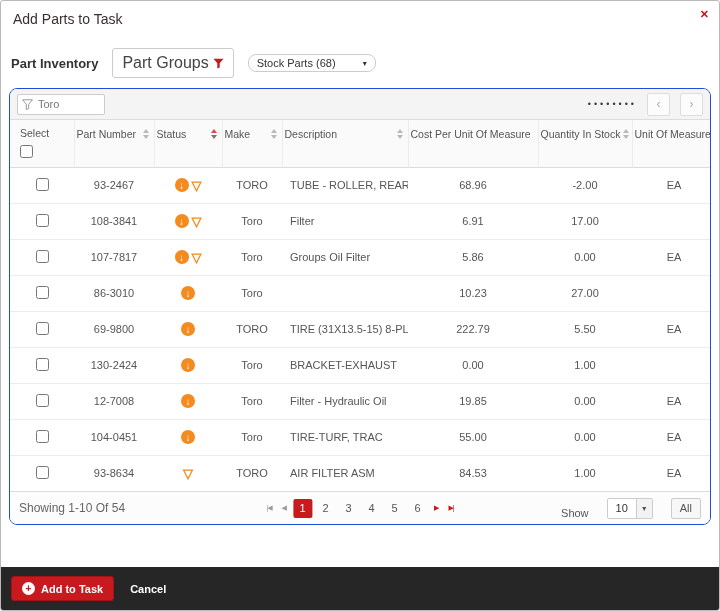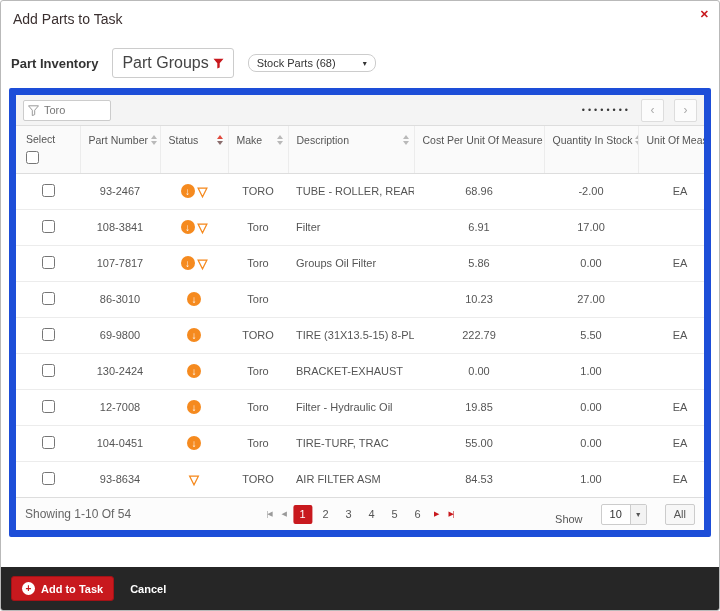--- a/index.html
+++ b/index.html
@@ -17,33 +17,33 @@
   .modal-header { padding: 9px 12px 6px; position: relative; }
   .modal-title { font-size: 14px; font-weight: normal; color: #3a2f2f; }
   .close-x { position: absolute; top: 7px; right: 10px; font-size: 11px; color: #c8191e; cursor: pointer; font-weight: bold; }
   
   .toolbar { display: flex; align-items: center; gap: 14px; padding: 14px 10px 10px; }
   .section-title { font-size: 13px; font-weight: bold; color: #333; }
   .pg-btn { display: inline-flex; align-items: center; gap: 4px; background: #fff; border: 1px solid #ccc; border-radius: 3px; font-size: 16px; color: #444; padding: 5px 9px; cursor: pointer; font-family: inherit; }
   .dd-box { display: inline-flex; align-items: center; justify-content: space-between; min-width: 128px; border: 1px solid #ccc; border-radius: 8px; font-size: 11px; color: #333; padding: 2px 8px; cursor: pointer; background: #fff; }
   .dd-caret { font-size: 8px; color: #333; margin-left: 10px; }
   
-  .grid { margin: 0 8px; border: 7px solid #1d4ed8; border-radius: 2px; overflow: hidden; }
+  .grid { margin: 0 8px; border: 1px solid #1d4ed8; border-radius: 8px; overflow: hidden; }
   .grid-toolbar { height: 31px; background: #f4f4f4; border-bottom: 1px solid #ddd; display: flex; align-items: center; justify-content: space-between; padding: 0 7px; }
   .search-wrap { position: relative; }
   .search-wrap svg { position: absolute; left: 5px; top: 5px; }
   .search-input { width: 88px; height: 21px; border: 1px solid #ccc; border-radius: 2px; font-size: 11px; color: #777; padding: 0 4px 0 20px; font-family: inherit; background: #fff; }
   .gt-right { display: flex; align-items: center; gap: 10px; }
   .dots { font-size: 9px; letter-spacing: 3px; color: #3a3a3a; cursor: pointer; }
   .nav-sq { width: 23px; height: 23px; border: 1px solid #ddd; background: #fcfcfc; color: #aaa; font-size: 12px; border-radius: 2px; cursor: pointer; line-height: 1; }
   
   table { width: 100%; border-collapse: collapse; table-layout: fixed; }
   thead th { background: #fafafa; border-bottom: 1px solid #ddd; border-left: 1px solid #ececec; height: 47px; font-size: 10.5px; font-weight: normal; color: #555; vertical-align: top; cursor: pointer; }
   thead th:first-child { border-left: none; }
-  .th-flex { display: flex; align-items: center; justify-content: space-between; padding: 8px 5px 0 8px; white-space: nowrap; overflow: hidden; }
+  .th-flex { display: flex; align-items: center; justify-content: space-between; padding: 8px 5px 0 2px; white-space: nowrap; overflow: hidden; }
   .select-th { text-align: left; padding: 7px 0 0 10px; }
   .select-th input { margin-top: 6px; }
   .sort { display: inline-flex; flex-direction: column; gap: 2px; margin-left: 3px; flex: none; }
   .sort i { width: 0; height: 0; border-left: 3.5px solid transparent; border-right: 3.5px solid transparent; }
   .sort .up { border-bottom: 4px solid #b9b9b9; }
   .sort .dn { border-top: 4px solid #b9b9b9; }
   .sort.active .up { border-bottom-color: #e0493c; }
   .sort.active .dn { border-top-color: #8a6d6d; }
   tbody td { height: 36px; border-top: 1px solid #ececec; font-size: 11px; color: #555; text-align: center; overflow: hidden; white-space: nowrap; }
   tbody tr:first-child td { border-top: none; }

